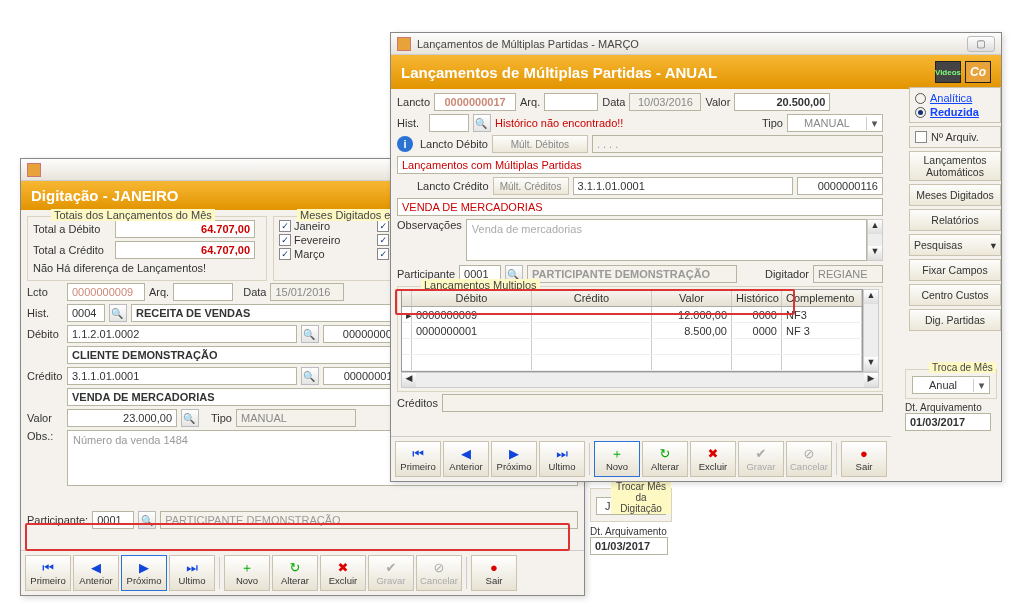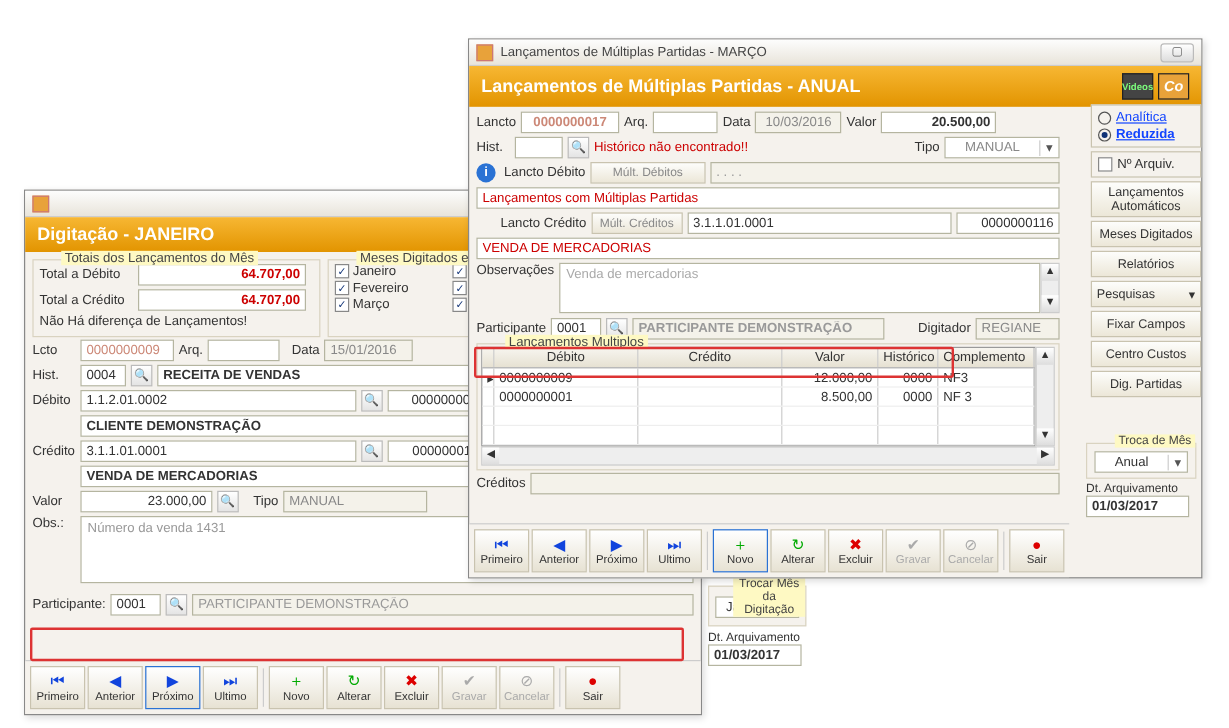--- a/index.html
+++ b/index.html
@@ -179,26 +179,26 @@
     <div class="row">
       <span class="lbl" style="width:36px;">Valor</span>
       <input class="inp right" style="width: 110px;" value="23.000,00">
       <span class="searchbtn">🔍</span>
       <span class="lbl" style="margin-left:8px;">Tipo</span>
       <input class="inp readonly" style="width: 120px;" readonly="" value="MANUAL">
     </div>
 
     <div class="row" style="align-items:flex-start;">
       <span class="lbl" style="width:36px;">Obs.:</span>
-      <div class="textarea" style="flex:1; height:56px; color:#999;">Número da venda  1431</div>
+      <div class="textarea" style="flex:1; height:56px; color:#999;">Número da venda  1484</div>
     </div>
 
     <div style="height:6px;"></div>
 
-    <div class="row" style="position:relative;">
+    <div class="row" style="position:relative;margin-top:16px;">
       <span class="lbl">Participante:</span>
       <input class="inp" style="width: 42px;" value="0001">
       <span class="searchbtn">🔍</span>
       <input class="inp readonly" style="flex: 1 1 0%; color: rgb(153, 153, 153);" readonly="" value="PARTICIPANTE DEMONSTRAÇÃO">
     </div>
   </div>
 
   <div style="position:absolute; right:-88px; bottom:40px; width:82px;">
       <div class="groupbox" style="text-align:center; padding:4px 3px 6px;">
         <span class="glabel" style="font-size:10px; left:3px;"><span>Trocar Mês da Digitação</span></span>

